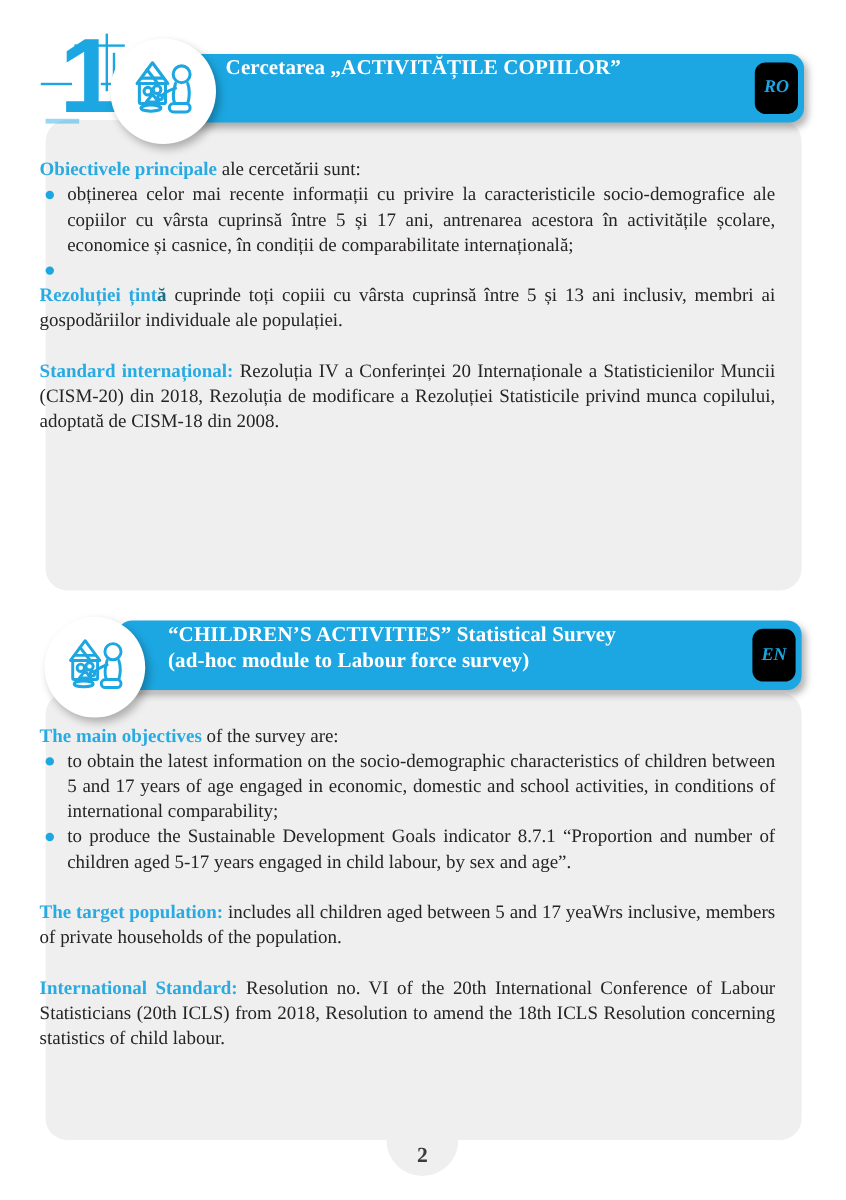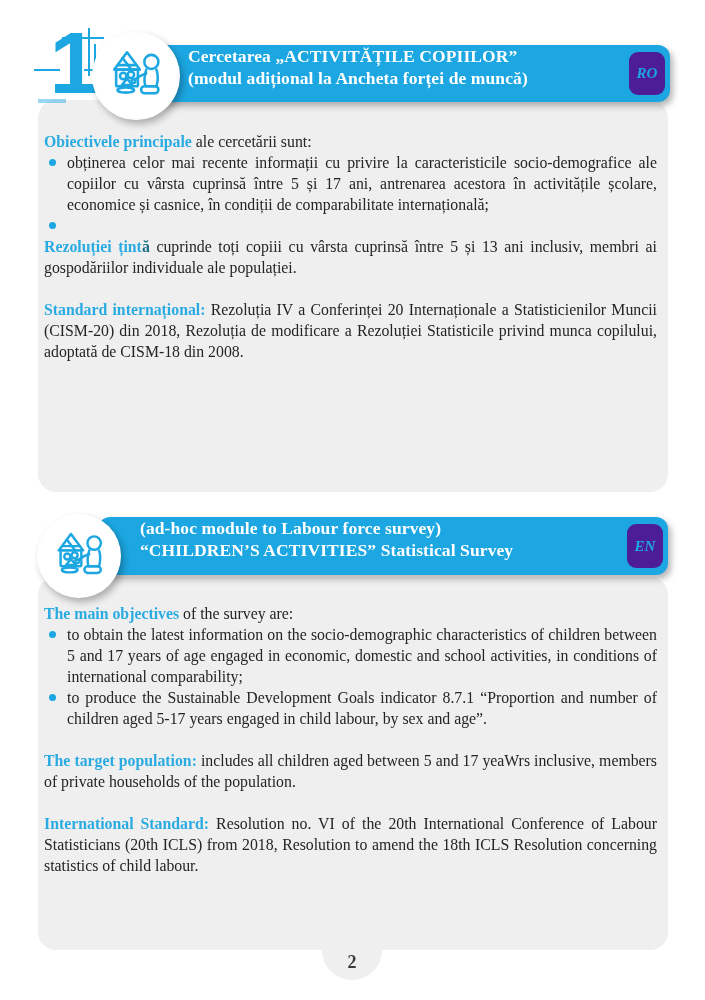--- a/index.html
+++ b/index.html
@@ -16,21 +16,21 @@
   .banner{
     position:absolute;background:#1ca7e2;border-radius:12px;
     box-shadow:3px 4px 6px rgba(90,90,90,.45);
     color:#ffffff;display:flex;align-items:flex-start;z-index:4;
   }
   #ro-banner{left:150px;top:45px;width:520px;height:57px;padding-left:38px;box-sizing:border-box;}
   #en-banner{left:98px;top:517px;width:570px;height:58px;padding-left:42px;box-sizing:border-box;}
   .banner-title{font-weight:bold;font-size:17.5px;line-height:22px;letter-spacing:.1px;padding-right:52px;}
   .lang-tag{
     position:absolute;right:5px;top:7px;bottom:7px;width:36px;
-    background:#4c1d95;border-radius:9px;display:flex;align-items:center;justify-content:center;
+    background:#000000;border-radius:9px;display:flex;align-items:center;justify-content:center;
     color:#1ca7e2;font-style:italic;font-weight:bold;font-size:15px;
   }
 
   
   .icon-circle{
     position:absolute;background:#ffffff;border-radius:50%;
     box-shadow:3px 4px 7px rgba(0,0,0,.28);
     display:flex;align-items:center;justify-content:center;z-index:5;
   }
   #ro-circle{left:92px;top:32px;width:88px;height:88px;}
@@ -45,21 +45,21 @@
   .crop{position:absolute;background:#1ca7e2;z-index:1;}
   #crop-v1{left:88px;top:28px;width:2px;height:48px;}
   #crop-v2{left:94px;top:44px;width:2px;height:48px;}
   #crop-h1{left:62px;top:37px;width:42px;height:2px;}
   #crop-h2a{left:34px;top:69px;width:26px;height:2px;}
   #crop-h2b{left:84px;top:69px;width:20px;height:2px;}
   #crop-underline{left:38px;top:99px;width:28px;height:4px;background:rgba(28,167,226,.45);}
 
   
   .content{
-    position:absolute;left:44px;width:613px;
+    position:absolute;left:33px;width:613px;
     font-size:15.8px;line-height:21px;text-align:justify;z-index:3;
   }
   #ro-content{top:131px;}
   #en-content{top:603px;}
   .intro{margin:0;}
   ul.bullets{list-style:none;margin:0;padding:0;}
   ul.bullets li{position:relative;padding-left:23px;}
   ul.bullets li .dot{
     position:absolute;left:5px;top:7px;width:7px;height:7px;border-radius:50%;background:#1ca7e2;
   }
@@ -83,21 +83,20 @@
 <div class="crop" id="crop-v1"></div>
 <div class="crop" id="crop-v2"></div>
 <div class="crop" id="crop-h1"></div>
 <div class="crop" id="crop-h2a"></div>
 <div class="crop" id="crop-h2b"></div>
 <div class="crop" id="crop-underline"></div>
 
 <div class="banner" id="ro-banner">
   <div class="banner-title">
     <div>Cercetarea „ACTIVITĂȚILE COPIILOR”</div>
-    <div>(modul adițional la Ancheta forței de muncă)</div>
   </div>
   <div class="lang-tag">RO</div>
 </div>
 
 <div class="icon-circle" id="ro-circle">
   <svg viewBox="0 0 100 100" width="64" height="64">
     <g fill="none" stroke="#1ca7e2" stroke-width="4" stroke-linecap="round" stroke-linejoin="round">
       <path d="M16 40 L36 13 L56 40 Z"></path>
       <path d="M29 22 L43 40"></path>
       <path d="M22 33 L50 33"></path>
@@ -122,22 +121,22 @@
     <li><span class="dot"></span></li>
   </ul>
   <p class="para"><span class="lead">Rezoluției țint</span><span class="lead-suffix">ă</span><span> cuprinde toți copiii cu vârsta cuprinsă între 5 și 13 ani inclusiv, membri ai gospodăriilor individuale ale populației.</span></p>
   <p class="para"><span class="lead">Standard internațional:</span><span class="lead-suffix"></span><span> Rezoluția IV a Conferinței 20 Internaționale a Statisticienilor Muncii (CISM-20) din 2018, Rezoluția de modificare a Rezoluției Statisticile privind munca copilului, adoptată de CISM-18 din 2008.</span></p>
 </div>
 
 <div class="panel" id="en-panel"></div>
 
 <div class="banner" id="en-banner">
   <div class="banner-title">
+    <div>“CHILDREN’S ACTIVITIES” Statistical Survey</div>
     <div>(ad-hoc module to Labour force survey)</div>
-    <div>“CHILDREN’S ACTIVITIES” Statistical Survey</div>
   </div>
   <div class="lang-tag">EN</div>
 </div>
 
 <div class="icon-circle" id="en-circle">
   <svg viewBox="0 0 100 100" width="61" height="61">
     <g fill="none" stroke="#1ca7e2" stroke-width="4" stroke-linecap="round" stroke-linejoin="round">
       <path d="M16 40 L36 13 L56 40 Z"></path>
       <path d="M29 22 L43 40"></path>
       <path d="M22 33 L50 33"></path>

